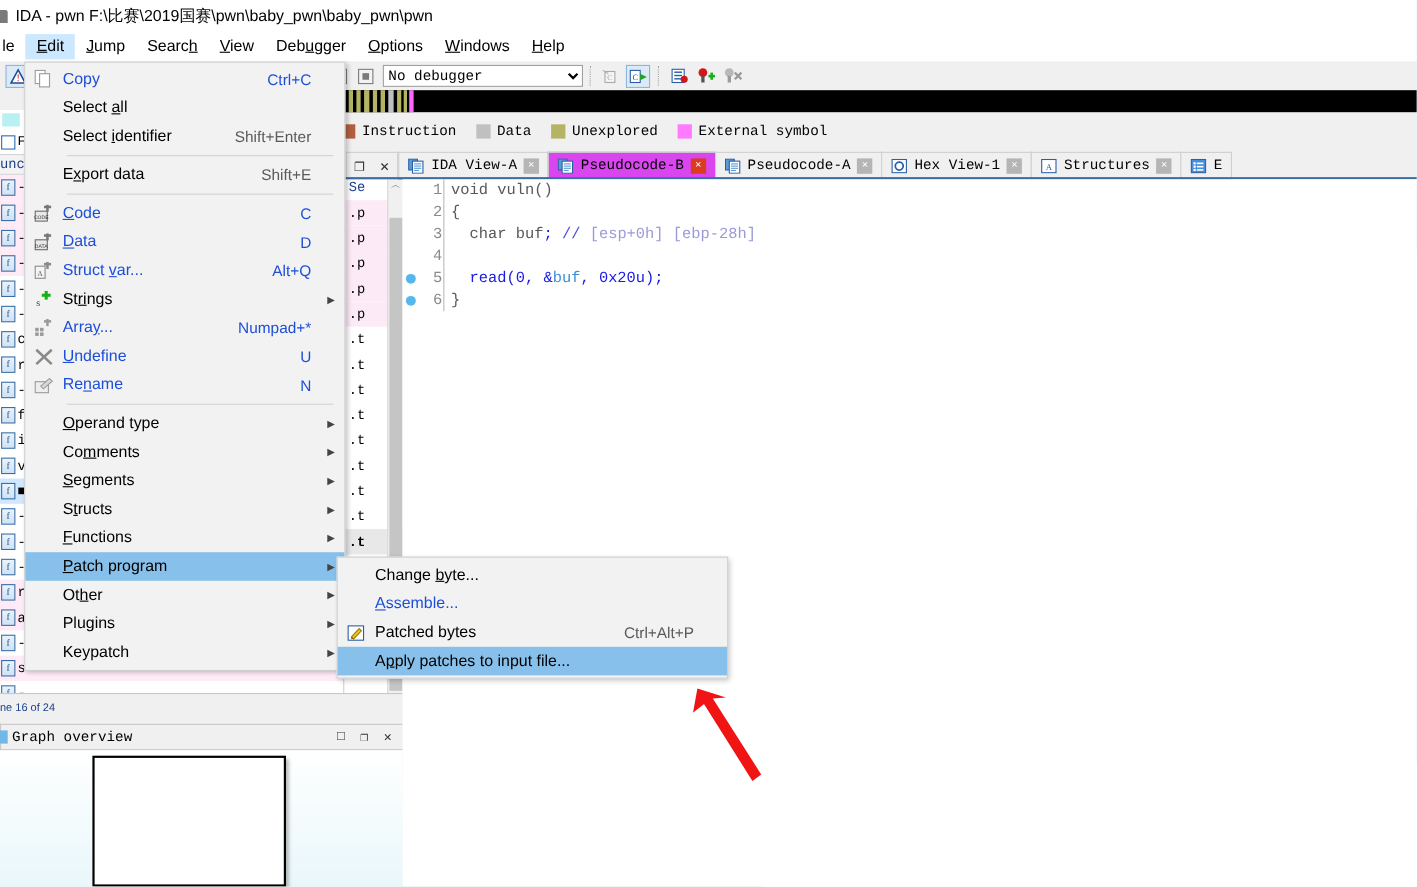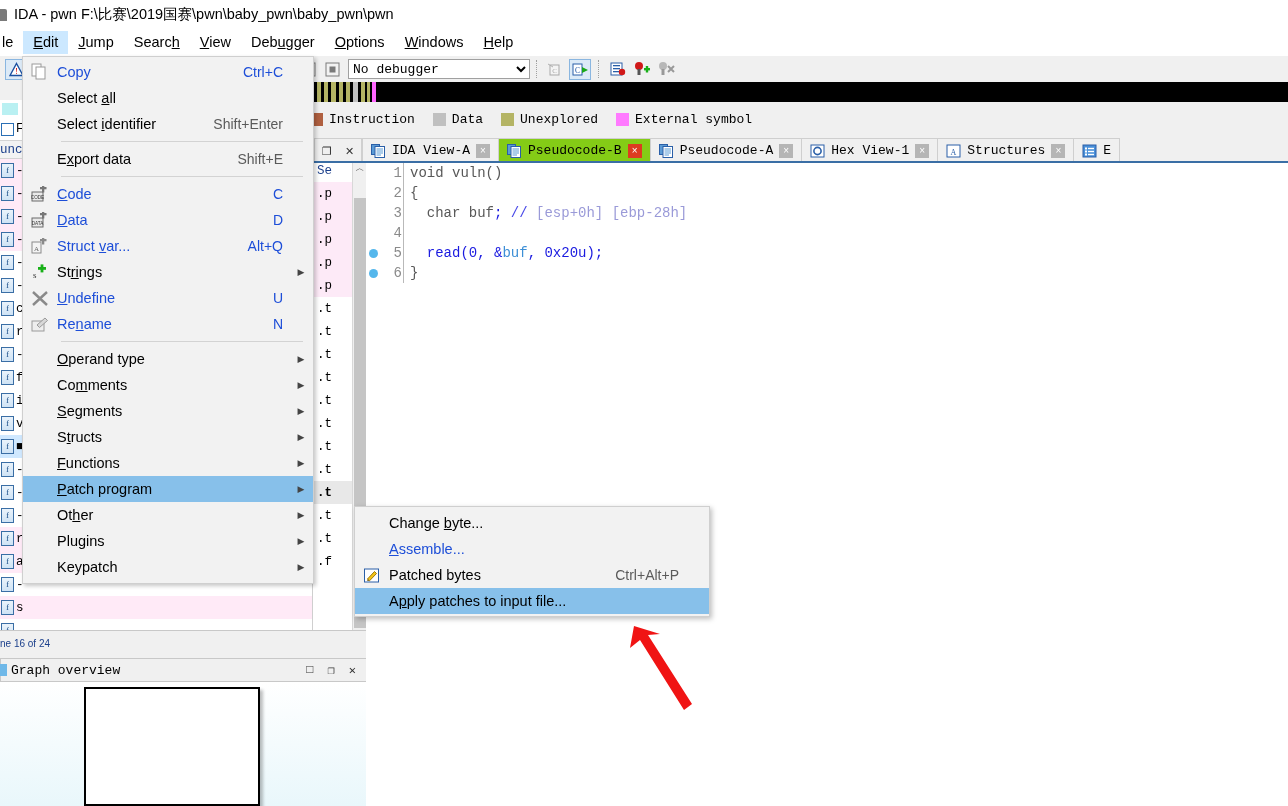--- a/index.html
+++ b/index.html
@@ -142,21 +142,21 @@
     width:48px;height:25px;display:flex;align-items:center;justify-content:space-around;
     background:#f0f0f0;border:1px solid #cfcfcf;border-bottom:none;font-size:11px;color:#333;
   }
   .tab {
     height: 25px; display: flex; align-items: center; gap: 6px;
     padding: 0 8px; background: #f0f0f0;
     border: 1px solid #cfcfcf; border-bottom: 1px solid #3a6ea5;
     font-family: "Liberation Mono", monospace; font-size: 13px; white-space: nowrap;
     margin-right: -1px;
   }
-  .tab.active { background: #84cc16; border-bottom: 1px solid #ffffff; }
+  .tab.active { background: #d946ef; border-bottom: 1px solid #ffffff; }
   .tab .tico { width:15px;height:14px;flex:0 0 15px; }
   .tab .xbtn {
     width: 14px; height: 14px; display: flex; align-items: center; justify-content: center;
     background: #b5b5b5; color: #fff; font-size: 10px; line-height: 1;
     font-family: "Liberation Sans", sans-serif;
   }
   .tab.active .xbtn { background: #dd3b20; }
   .tab-underline{
     position:absolute; left:314px; top:161px; width:974px; height:2px; background:#3a6ea5;
   }
@@ -201,21 +201,21 @@
   .mi .mi-arrow { width: 16px; flex: 0 0 16px; text-align: center; font-size: 9px; color: #444; }
   .mi.disabled .mi-lbl, .mi.disabled .mi-acc { color: #1d4ed8; }
   .mi.hl { background: #87c0ea; }
   .msep { height: 1px; background: #d3d3d3; margin: 4px 10px 4px 38px; }
 
   
   .submenu {
     position: absolute; left: 306px; top: 506px; width: 356px;
     background: #f2f2f2; border: 1px solid #cfcfcf;
     box-shadow: 2px 2px 5px rgba(0,0,0,0.25);
-    padding: 3px 0 2px 0; z-index: 60; margin-left: 48px;
+    padding: 3px 0 2px 0; z-index: 60;
   }
 
   
   .statusline {
     position: absolute; left: 0; top: 630px; width: 366px; height: 26px;
     background: #f0f0f0; display: flex; align-items: center;
     font-size: 10px; color: #1b3f8b;
     border-top: 1px solid #c8c8c8;
   }
 
@@ -752,20 +752,37 @@
             <rect x="9.6" y="0.4" width="2.8" height="8" fill="#18b018"></rect>
           </svg>
         </span>
         <span class="mi-lbl">St<u>ri</u>ngs</span>
         <span class="mi-acc"></span>
         <span class="mi-arrow">▶</span>
       </div>
       <div class="mi disabled">
         <span class="mi-ico">
           <svg width="18" height="17" viewBox="0 0 18 17">
+            <g fill="#9a9a9a">
+              <rect x="1" y="8" width="3.2" height="3.2"></rect>
+              <rect x="5.4" y="8" width="3.2" height="3.2"></rect>
+              <rect x="1" y="12.2" width="3.2" height="3.2"></rect>
+              <rect x="5.4" y="12.2" width="3.2" height="3.2"></rect>
+            </g>
+            <rect x="9" y="1" width="6.5" height="2.3" fill="#9a9a9a"></rect>
+            <rect x="11" y="0" width="2.3" height="6.5" fill="#9a9a9a"></rect>
+          </svg>
+        </span>
+        <span class="mi-lbl">Arra<u>y</u>...</span>
+        <span class="mi-acc">Numpad+*</span>
+        <span class="mi-arrow"></span>
+      </div>
+      <div class="mi disabled">
+        <span class="mi-ico">
+          <svg width="18" height="17" viewBox="0 0 18 17">
             <path d="M2 2 L16 15 M16 2 L2 15" stroke="#8a8a8a" stroke-width="2.4" fill="none"></path>
           </svg>
         </span>
         <span class="mi-lbl"><u>U</u>ndefine</span>
         <span class="mi-acc">U</span>
         <span class="mi-arrow"></span>
       </div>
       <div class="mi disabled">
         <span class="mi-ico">
           <svg width="18" height="17" viewBox="0 0 18 17">

